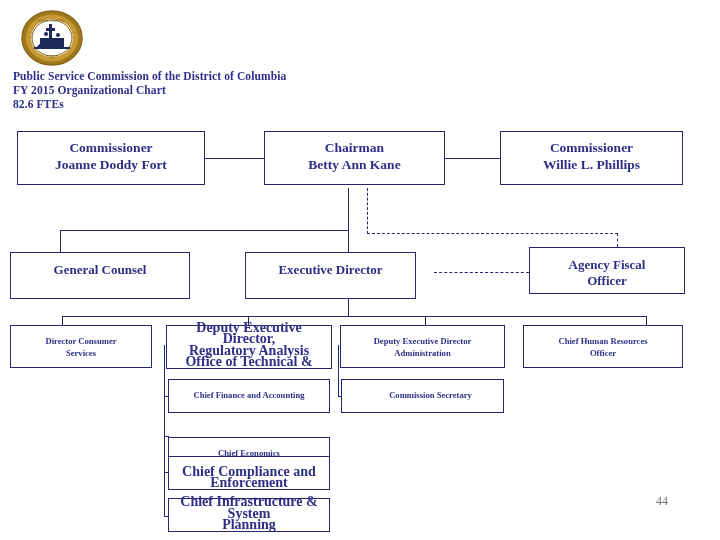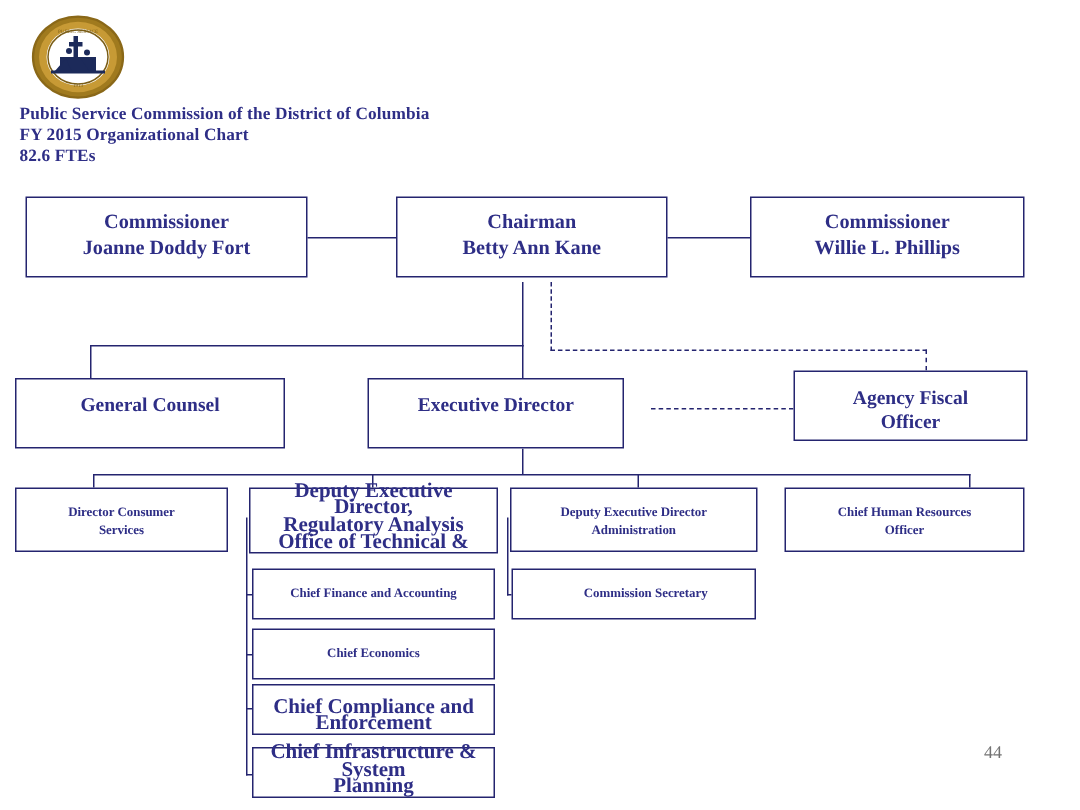--- a/index.html
+++ b/index.html
@@ -236,21 +236,21 @@
       <div>Chief Finance and Accounting</div>
     </div>
   </div>
 
   <div class="node t3b" style="left:341px; top:379px; width:163px; height:34px;padding-left:16px;">
     <div class="lbl">
       <div>Commission Secretary</div>
     </div>
   </div>
 
-  <div class="node t3b" style="left:168px; top:419px; width:162px; height:34px;">
+  <div class="node t3b" style="left:168px; top:437px; width:162px; height:34px;">
     <div class="lbl">
       <div>Chief Economics</div>
     </div>
   </div>
 
   <div class="node t3" style="left:168px; top:456px; width:162px; height:34px;">
     <div class="lbl">
       <div>Chief Compliance and</div>
       <div>Enforcement</div>
     </div>

